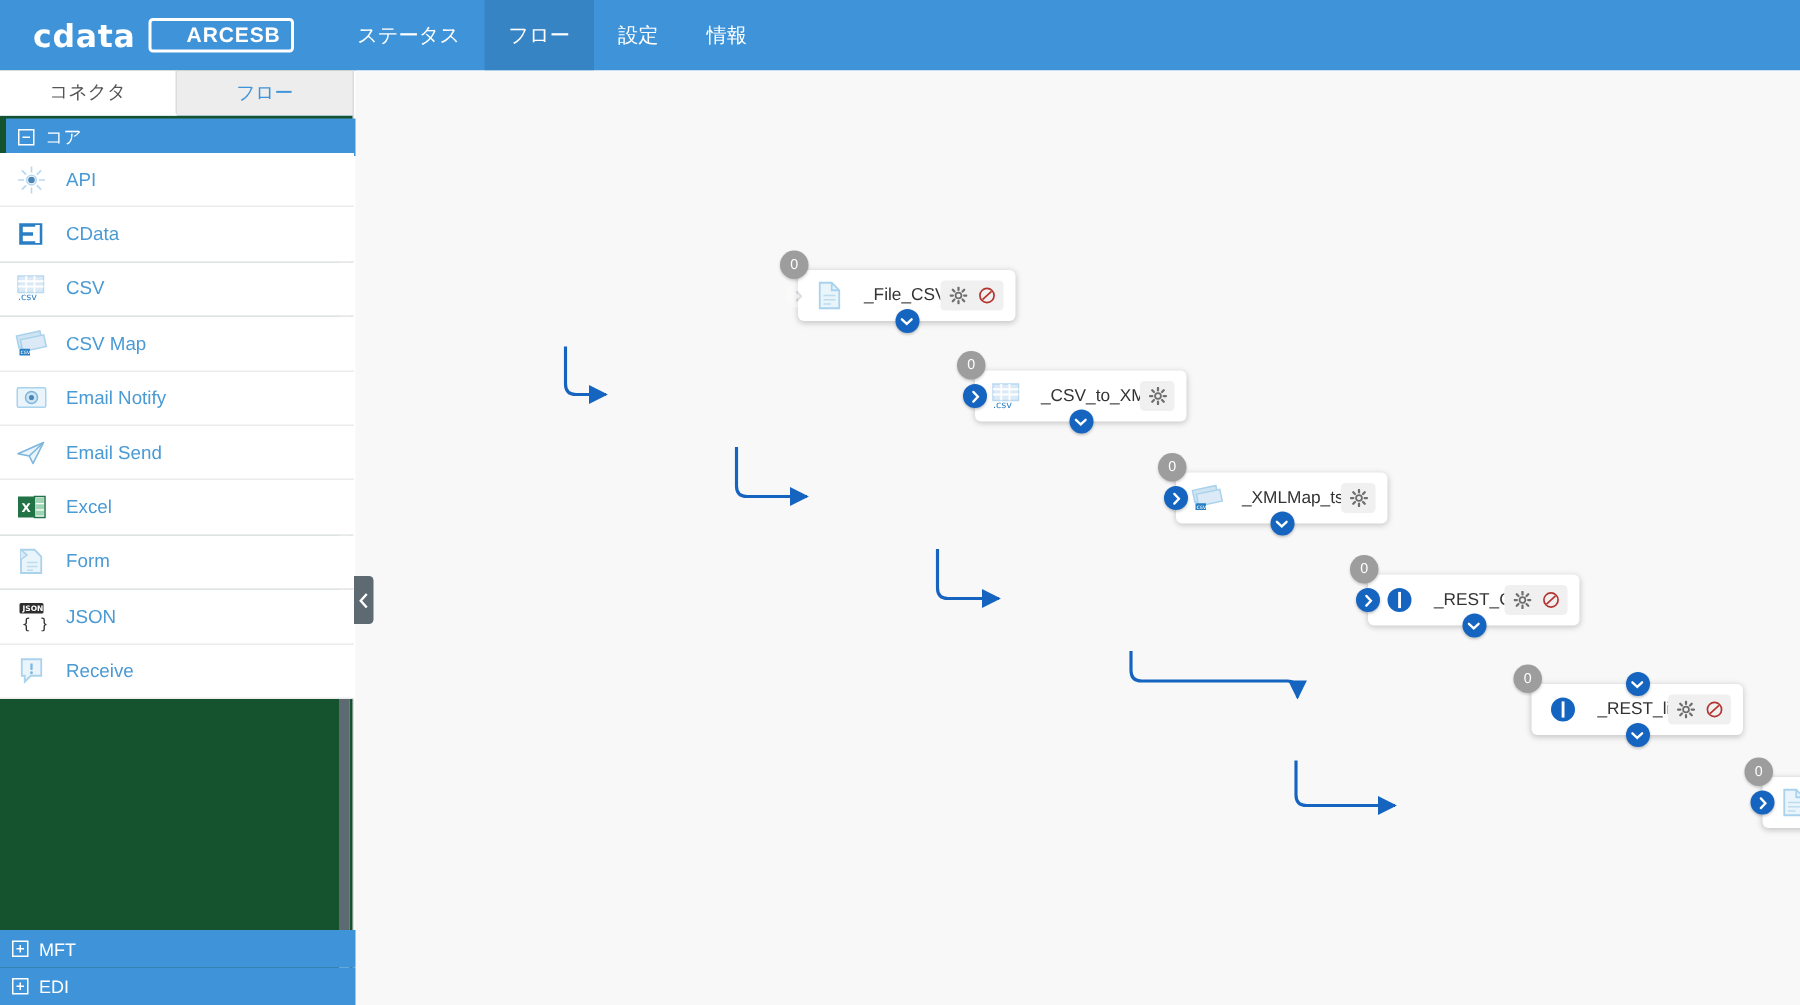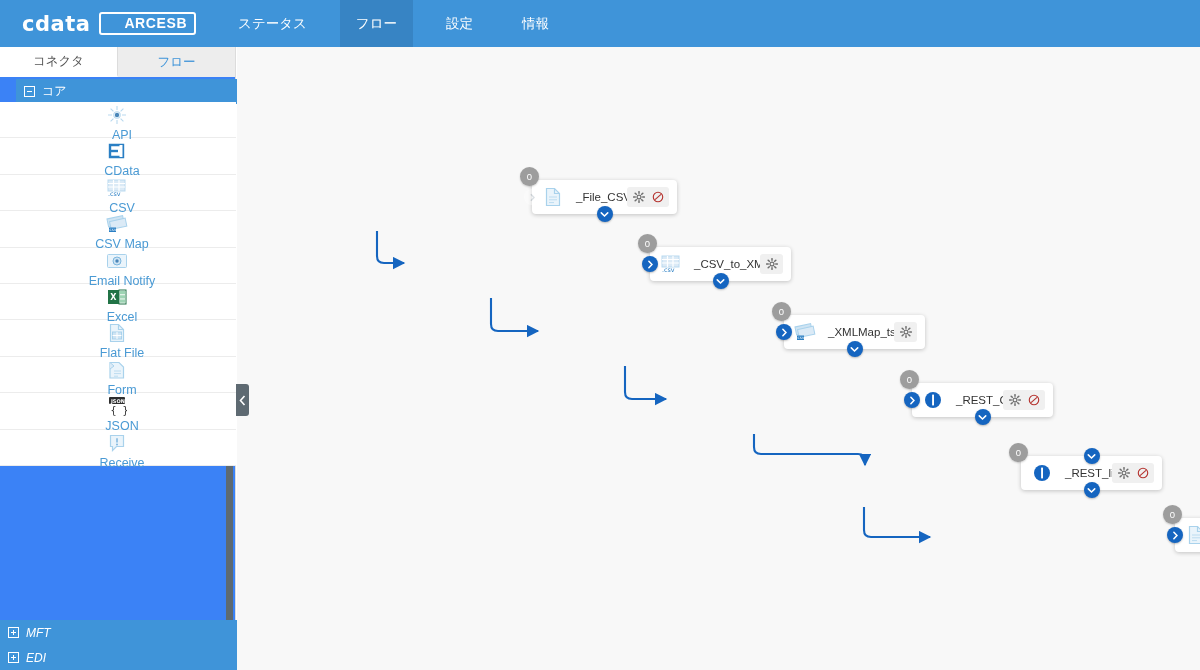--- a/index.html
+++ b/index.html
@@ -21,34 +21,34 @@
   .brand { display: flex; align-items: center; padding-left: 22px; padding-right: 26px; }
   .brand-cdata {
     color: #ffffff; font-size: 21px; letter-spacing: .5px;
     font-weight: 700; font-family: "DejaVu Sans", sans-serif;
   }
   .brand-arcesb {
     margin-left: 9px; border: 2px solid #ffffff; border-radius: 3px;
     color: #ffffff; font-size: 14px; font-weight: 700; letter-spacing: .6px;
     padding: 2px 7px 3px 23px; line-height: 1;
   }
-  .nav { display: flex; align-items: stretch; height: 47px; gap: 17px; }
+  .nav { display: flex; align-items: stretch; height: 47px; }
   .nav-item {
     display: flex; align-items: center; justify-content: center;
     padding: 0 16px; height: 47px;
     color: #ffffff; font-size: 13.5px; white-space: nowrap;
     cursor: pointer;
   }
   .nav-item.active { background: #3784c4; }
 
   
   .sidebar {
     position: absolute; top: 47px; left: 0;
     width: 236px; height: 623px;
-    background: #3b82f6;
+    background: #14532d;
     border-right: 1px solid #dddddd;
   }
   .tabs {
     display: flex; height: 30px; width: 236px;
     background: #eeeeee; border-bottom: 2px solid #3f94d9;
     position: relative;
   }
   .tab {
     flex: 0 0 118px; height: 30px;
     display: flex; align-items: center; justify-content: center;
@@ -77,39 +77,39 @@
 
   .conn-list {
     position: absolute; top: 55px; left: 0;
     width: 236px; height: 568px;
     overflow: hidden;
   }
   .conn-scroll { width: 236px; }
   .conn-item {
     height: 36.4px; display: flex; align-items: center;
     border-bottom: 1px solid #ececec;
-    padding-left: 8px; cursor: pointer; background: #ffffff; flex-direction: column;
+    padding-left: 8px; cursor: pointer; background: #ffffff;
   }
   .conn-icon {
     width: 26px; height: 24px; margin-right: 10px;
     display: flex; align-items: center; justify-content: center;
     flex: 0 0 26px;
   }
   .conn-label { font-size: 12.5px; color: #4a9ad4; }
 
   .sb-scrollbar {
     position: absolute; left: 226px; top: 103px;
     width: 7px; height: 492px; background: #5e6a72; border-radius: 1px;
   }
   .sb-track {
     position: absolute; left: 226px; top: 80px;
     width: 7px; height: 544px; background: #e4e4e4;
   }
   .bottom-groups {
-    position: absolute; bottom: 0; left: 0; width: 263px; font-style: italic;
+    position: absolute; bottom: 0; left: 0; width: 263px;
   }
   .collapse-handle {
     position: absolute; left: 236px; top: 384px;
     width: 13px; height: 32px; background: #5e6a72;
     border-radius: 0 3px 3px 0;
     display: flex; align-items: center; justify-content: center;
     cursor: pointer; z-index: 20;
   }
 
   
@@ -181,21 +181,21 @@
     </div>
 </div>
 
 <div class="sidebar">
 
   <div class="tabs" id="tabs-root">
       <div class="tab active">コネクタ</div>
       <div class="tab">フロー</div>
     </div>
 
-  <div class="group-header" style="position:absolute;top:32px;left:16px;width:236px;">
+  <div class="group-header" style="position:absolute;top:32px;left:4px;width:236px;">
     <span class="pm"></span>
     <span>コア</span>
   </div>
 
   <div class="sb-track"></div>
   <div class="sb-scrollbar"></div>
 
   <div class="conn-list">
     <div class="conn-scroll" id="conn-root">
         <div class="conn-item">
@@ -247,46 +247,44 @@
         </div>
         <div class="conn-item">
           <span class="conn-icon">
             <svg width="22" height="18" viewBox="0 0 22 18">
               <rect x="1.5" y="2.5" width="19" height="13" rx="1" fill="#eaf4fb" stroke="#a9d2ec"></rect>
               <circle cx="11" cy="9" r="4" fill="#cfe4f3" stroke="#7cb6de"></circle>
               <circle cx="11" cy="9" r="1.7" fill="#4a86b8"></circle>
             </svg>
           </span>
           <span class="conn-label">Email Notify</span>
+        </div>
+        <div class="conn-item">
+          <span class="conn-icon">
+            <svg width="22" height="18" viewBox="0 0 22 18">
+              <path d="M2 9.5 L19 2 L12 16 L9.5 11 Z" fill="#eaf4fb" stroke="#7cb6de" stroke-width="1.1" stroke-linejoin="round"></path>
+              <path d="M9.5 11 L19 2" stroke="#7cb6de" stroke-width="1"></path>
+            </svg>
+          </span>
+          <span class="conn-label">Email Send</span>
         </div>
         <div class="conn-item">
           <span class="conn-icon">
             <svg width="20" height="20" viewBox="0 0 20 20">
               <rect x="1" y="3" width="11" height="14" fill="#217346"></rect>
               <text x="3.3" y="13.4" font-family="DejaVu Sans" font-size="8" font-weight="bold" fill="#ffffff">X</text>
               <rect x="12" y="3" width="7" height="14" fill="#ffffff" stroke="#217346"></rect>
               <g fill="#9ed4b4">
                 <rect x="12.7" y="4" width="5.6" height="3.3"></rect>
                 <rect x="12.7" y="8.2" width="5.6" height="3.3"></rect>
                 <rect x="12.7" y="12.4" width="5.6" height="3.3"></rect>
               </g>
             </svg>
           </span>
           <span class="conn-label">Excel</span>
-        </div>
-        <div class="conn-item">
-          <span class="conn-icon">
-            <svg width="18" height="20" viewBox="0 0 18 20">
-              <path d="M2.5 1.5h8l5 5v12h-13z" fill="#eaf4fb" stroke="#a9d2ec" stroke-width="1.2"></path>
-              <path d="M10.5 1.5v5h5" fill="none" stroke="#a9d2ec" stroke-width="1.2"></path>
-              <rect x="4.5" y="9" width="9" height="7" fill="#cfe4f3" stroke="#a9d2ec"></rect>
-              <path d="M4.5 12.5h9M9 9v7" stroke="#ffffff"></path>
-            </svg>
-          </span>
-          <span class="conn-label">Flat File</span>
         </div>
         <div class="conn-item">
           <span class="conn-icon">
             <svg width="20" height="20" viewBox="0 0 20 20">
               <path d="M3 2.5h9l4.5 4.5v11h-13.5z" fill="#eaf4fb" stroke="#a9d2ec" stroke-width="1.2"></path>
               <path d="M3 2.5 L7 6 L3 9" fill="#dbeaf6" stroke="#a9d2ec"></path>
               <g stroke="#bcdcf0" stroke-width="1">
                 <path d="M7 11h7M7 13.6h7M7 16.2h4"></path>
               </g>
             </svg>

